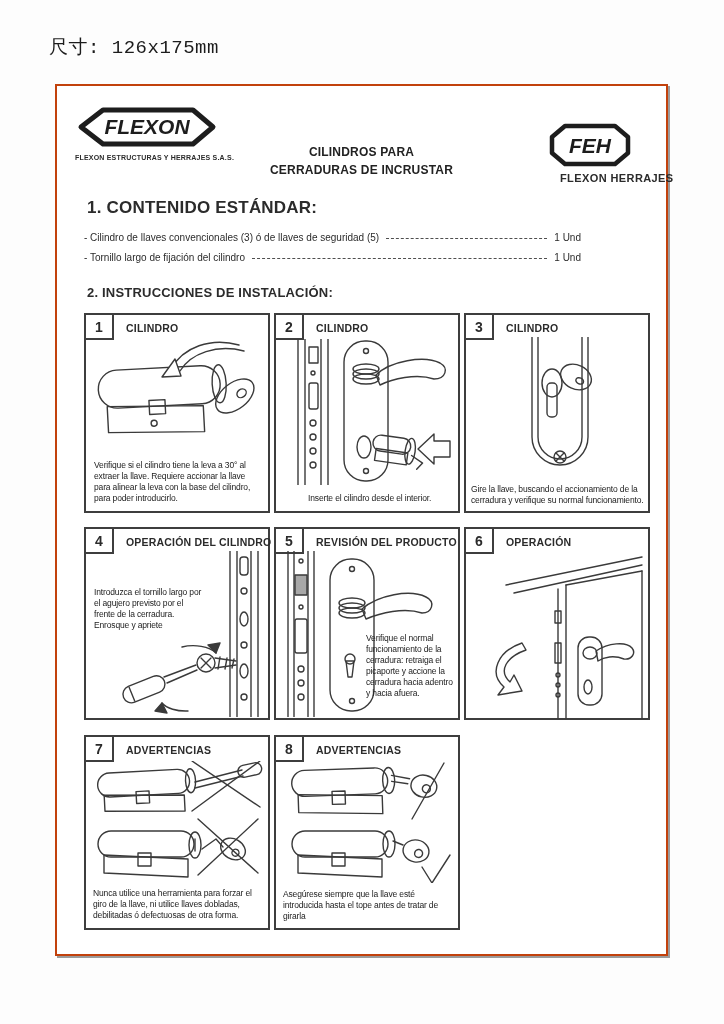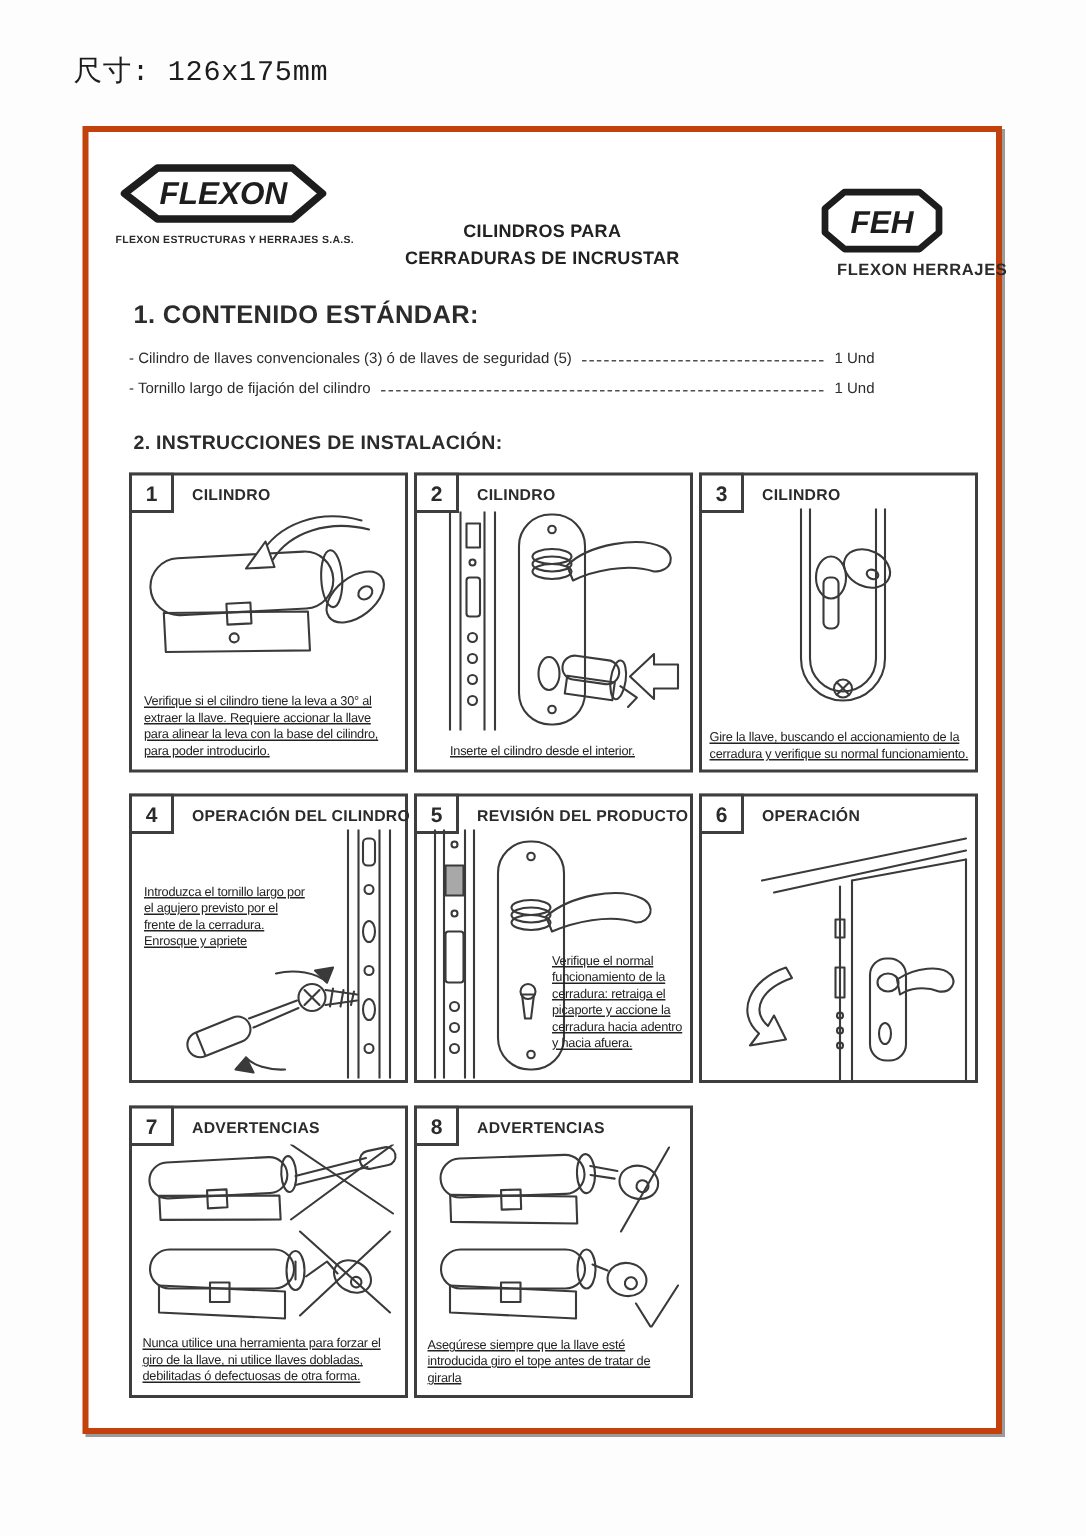--- a/index.html
+++ b/index.html
@@ -6,21 +6,21 @@
   body{
     width:724px;height:1024px;position:relative;background:#fdfdfd;
     font-family:"Liberation Sans",sans-serif;color:#2b2b2b;
   }
   .size-label{
     position:absolute;left:49px;top:34px;font-family:Liberation Mono, monospace;
     font-size:19px;color:#1c1c1c;letter-spacing:.5px;
   }
   .page{
     position:absolute;left:55px;top:84px;width:613px;height:872px;
-    border:4px solid #c2410c;background:#fff;box-sizing:border-box;
+    border:2px solid #c2410c;background:#fff;box-sizing:border-box;
     box-shadow:2px 2px 0 #9b9b9b;
   }
   
   .logo-flexon{position:absolute;left:18px;top:20px;width:144px;text-align:center;}
   .logo-flexon .tagline{font-size:7px;font-weight:bold;letter-spacing:.2px;margin-top:2px;white-space:nowrap;}
   .page-title{
     position:absolute;left:140px;right:140px;top:32px;text-align:center;
     font-weight:bold;font-size:12px;line-height:18px;letter-spacing:.2px;color:#222;margin-top:25px;
   }
   .logo-feh{position:absolute;right:20px;top:37px;width:112px;text-align:right;}
@@ -42,27 +42,27 @@
   #p5{left:217px;top:441px;height:193px;}
   #p6{left:407px;top:441px;height:193px;}
   #p7{left:27px;top:649px;height:195px;}
   #p8{left:217px;top:649px;height:195px;}
   .p-num{
     position:absolute;top:-2px;left:-2px;width:30px;height:27px;border:2px solid #3e3e3e;
     background:#fff;display:flex;align-items:center;justify-content:center;
     font-size:14px;font-weight:bold;box-sizing:border-box;
   }
   .p-title{position:absolute;left:40px;top:7px;font-size:10.5px;font-weight:bold;letter-spacing:.2px;white-space:nowrap;}
-  .caption{position:absolute;font-size:8.5px;line-height:11px;letter-spacing:-.15px;color:#222;text-decoration:underline;}
+  .caption{position:absolute;font-size:8.5px;line-height:11px;letter-spacing:-.15px;color:#222;}
   .illus{position:absolute;}
   .illus *{vector-effect:non-scaling-stroke;}
   #p1 .illus{left:5px;top:24px;width:172px;height:116px;}
   #p1 .caption{left:8px;bottom:7px;width:168px;}
   #p2 .illus{left:8px;top:24px;width:168px;height:146px;}
-  #p2 .caption{left:10px;bottom:7px;width:170px;padding-left:12px;}
+  #p2 .caption{left:20px;bottom:7px;width:170px;padding-left:12px;}
   #p3 .illus{left:8px;top:22px;width:168px;height:146px;}
   #p3 .caption{left:5px;bottom:5px;width:176px;}
   #p4 .illus{left:4px;top:22px;width:176px;height:166px;}
   #p4 .caption{left:8px;top:58px;width:110px;}
   #p5 .illus{left:4px;top:22px;width:176px;height:166px;}
   #p5 .caption{left:90px;top:104px;width:90px;}
   #p6 .illus{left:4px;top:22px;width:178px;height:168px;}
   #p6 .caption{left:7px;top:32px;width:86px;}
   #p7 .illus{left:6px;top:24px;width:172px;height:118px;}
   #p7 .caption{left:7px;bottom:7px;width:170px;}
@@ -349,16 +349,16 @@
           <ellipse cx="105" cy="19" rx="6" ry="13"></ellipse>
           <path d="M109 16 l10 4"></path>
           <g transform="rotate(10 132 26)">
             <ellipse cx="132" cy="26" rx="13" ry="11"></ellipse>
             <circle cx="135" cy="28" r="4"></circle>
           </g>
           <path d="M138 42 L148 58 L166 30"></path>
         </g>
       </g>
     </svg>
-    <div class="caption">Asegúrese siempre que la llave esté introducida giro el tope antes de tratar de girarla</div>
+    <div class="caption">Asegúrese siempre que la llave esté introducida hasta el tope antes de tratar de girarla</div>
   </div>
 
 </div>
 
 </body></html>

